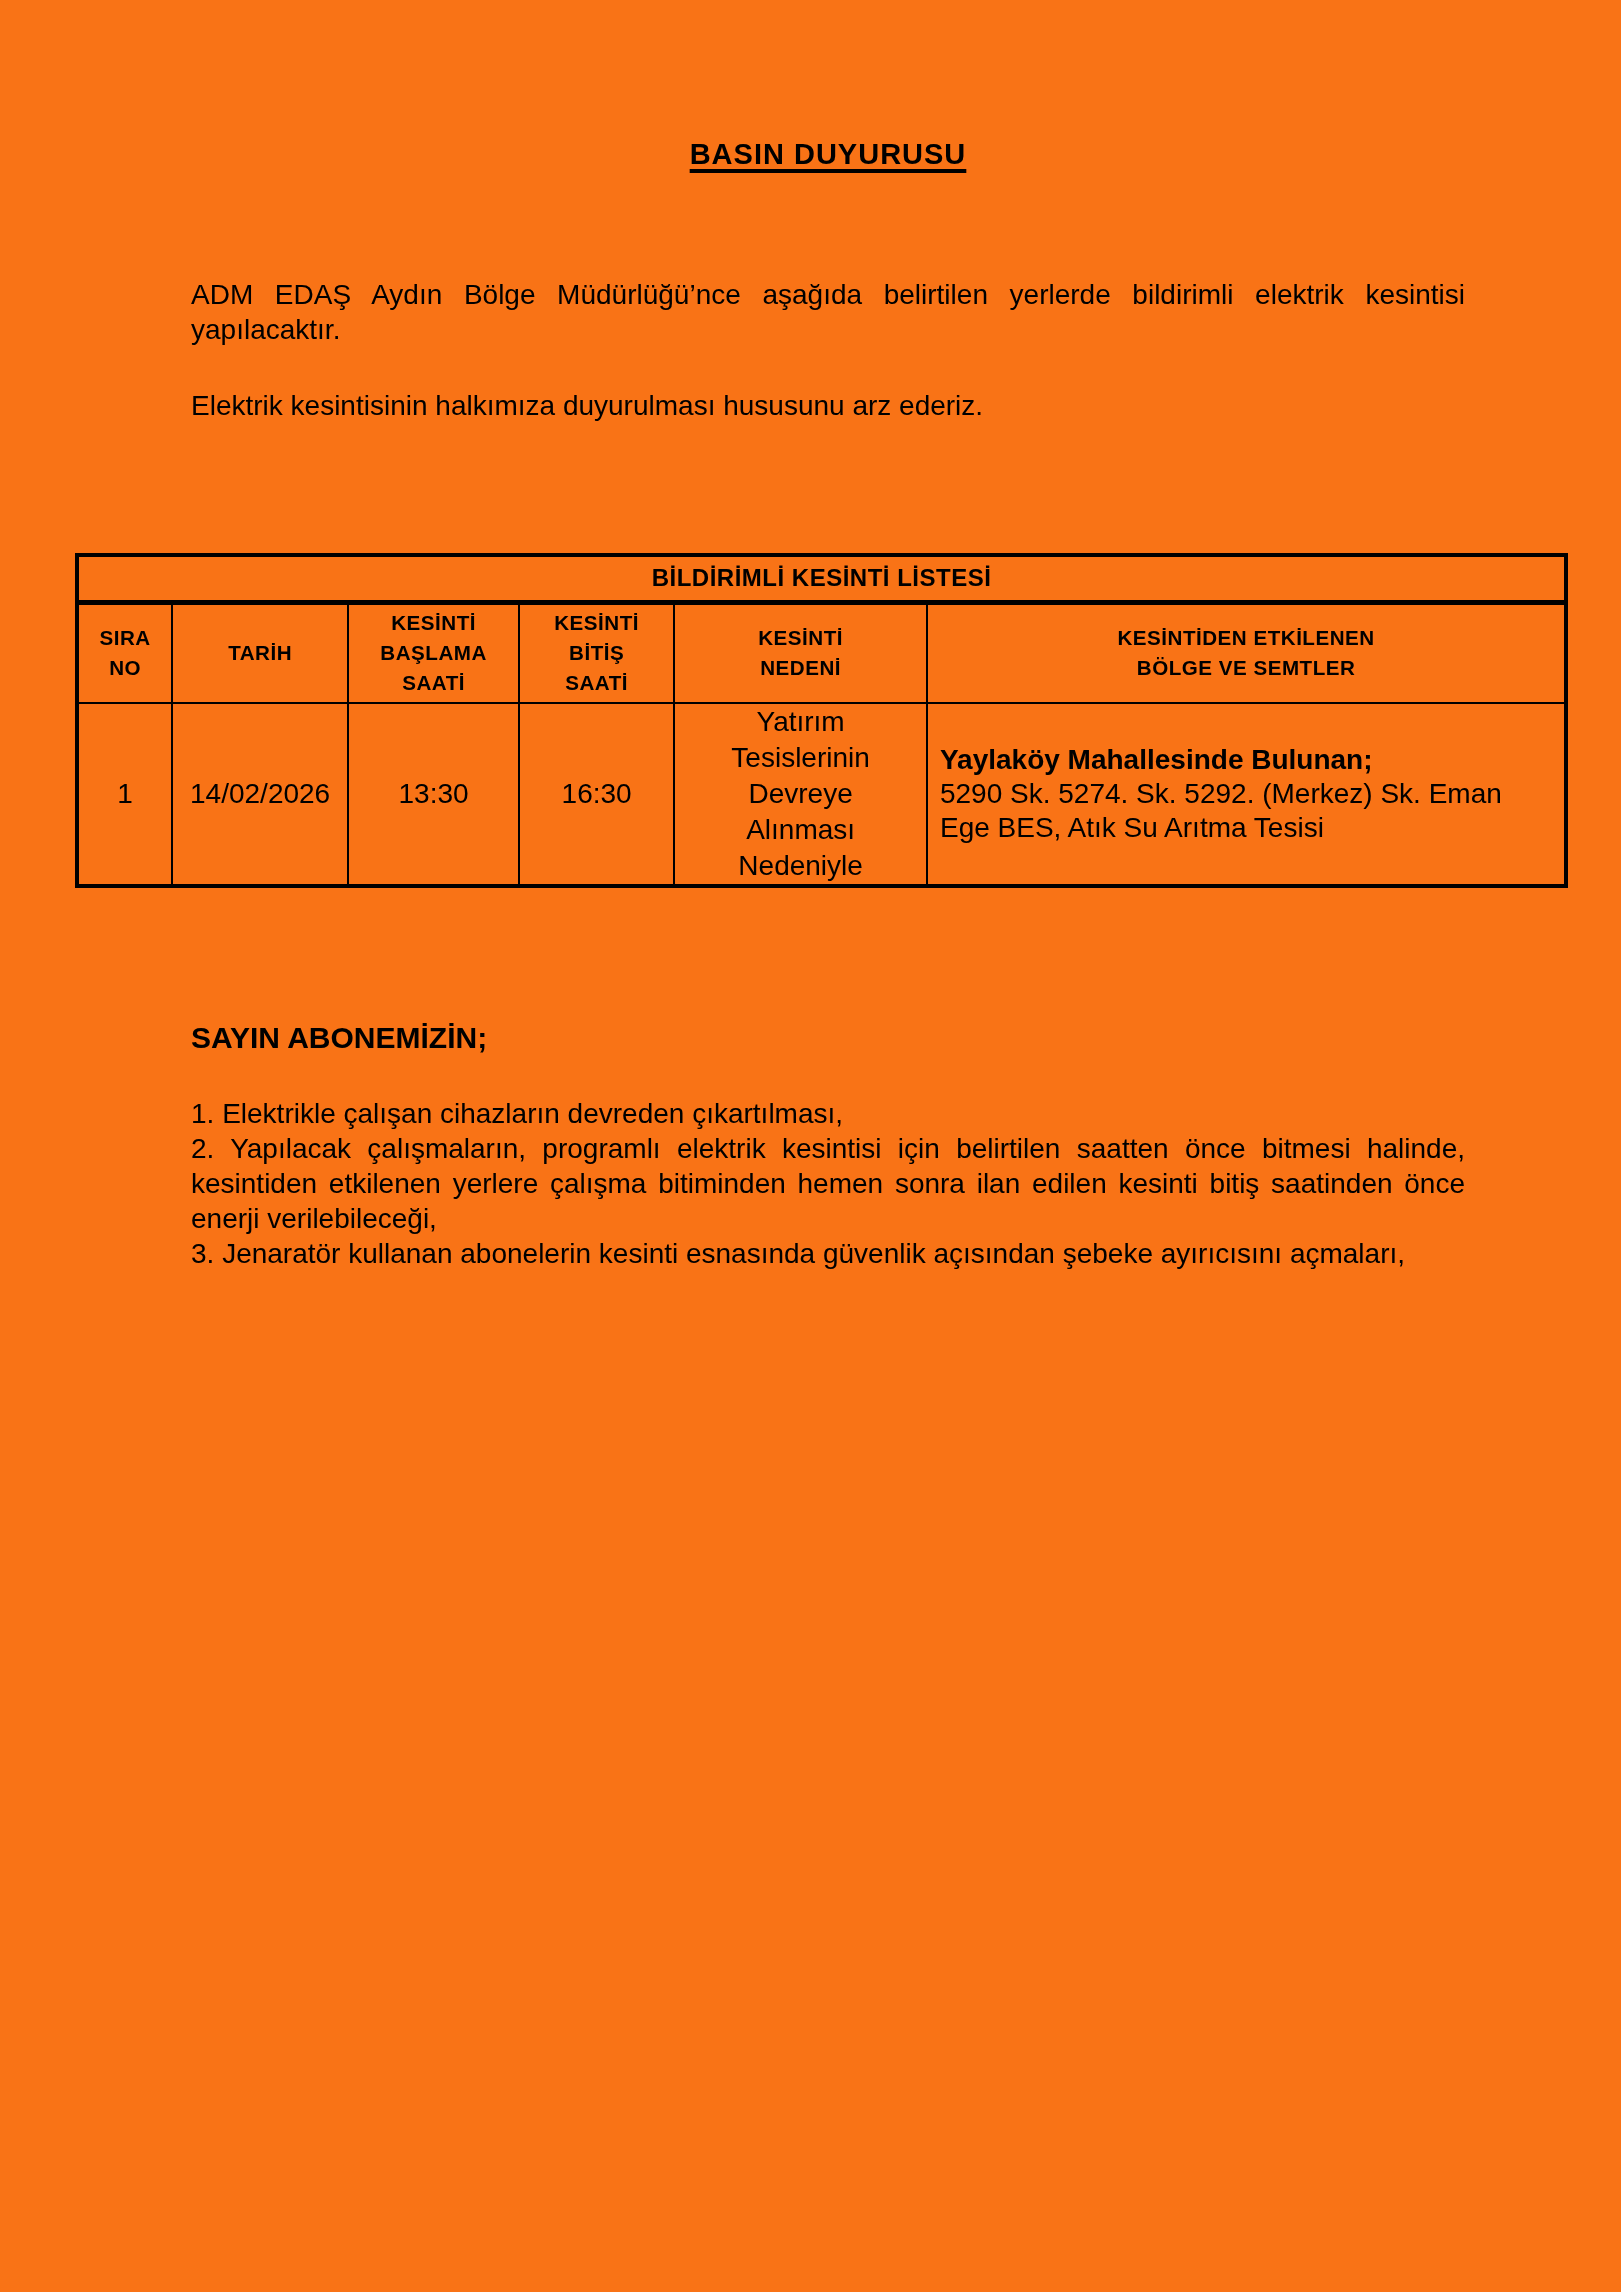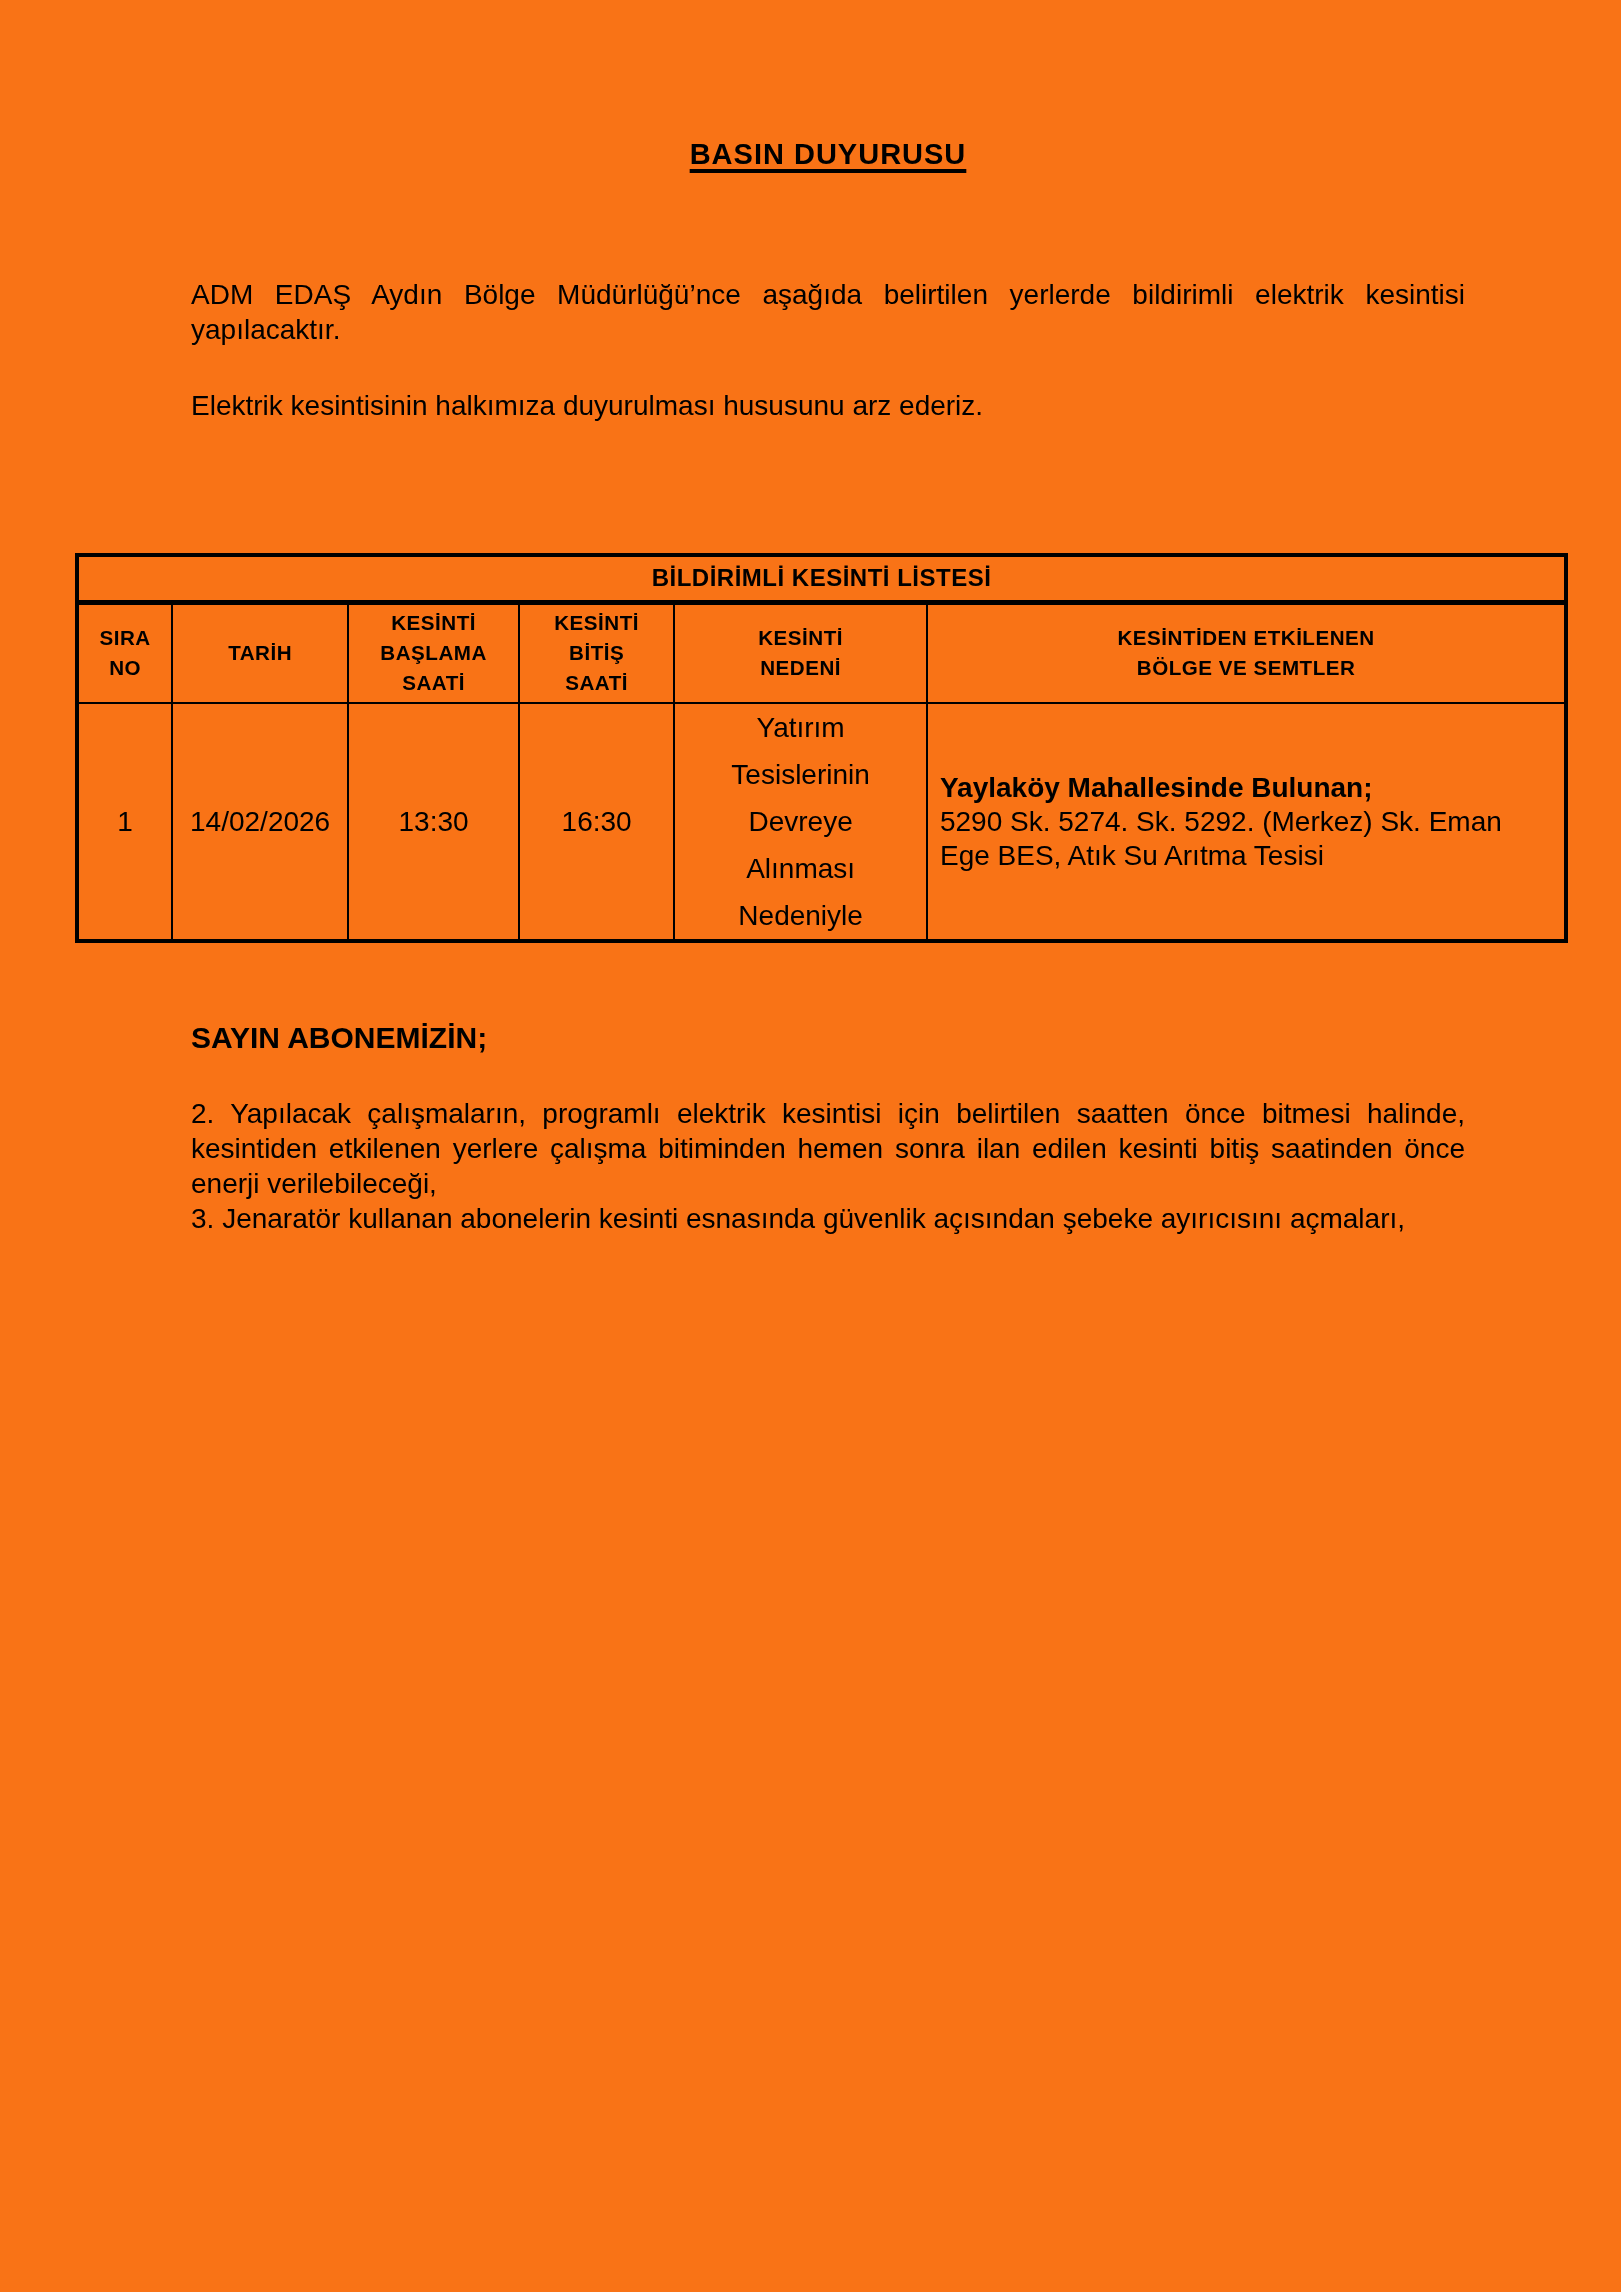--- a/index.html
+++ b/index.html
@@ -60,21 +60,21 @@
     height: 101px;
     font-size: 20.6px;
     font-weight: bold;
     line-height: 30px;
     text-align: center;
     white-space: pre-line;
     letter-spacing: 0.5px;
   }
   .t-data td { height: 171px; font-size: 28px; }
   .t-data .c { text-align: center; }
-  .t-data .pre { white-space: pre-line; line-height: 47px; }
+  .t-data .pre { white-space: pre-line; line-height: 36px; }
   .t-data .region {
     text-align: left;
     padding: 5.9px 9.8px 5.9px 11.8px;
     line-height: 34px;
   }
   .t-data .region .bold { font-weight: bold; }
 
   .notice-heading {
     position: absolute;
     top: 1021px;
@@ -143,18 +143,19 @@
           <div class="bold">Yaylaköy Mahallesinde Bulunan;</div>
           <div>5290 Sk. 5274. Sk. 5292. (Merkez) Sk. Eman Ege BES, Atık Su Arıtma Tesisi</div>
         </td>
       </tr>
     </tbody>
   </table>
 
   <h2 class="notice-heading">SAYIN ABONEMİZİN;</h2>
 
   <div class="notice-list body-text">
+    <p>1. Elektrikle çalışan cihazların devreden çıkartılması,</p>
     <p>2. Yapılacak çalışmaların, programlı elektrik kesintisi için belirtilen saatten önce bitmesi halinde, kesintiden etkilenen yerlere çalışma bitiminden hemen sonra ilan edilen kesinti bitiş saatinden önce enerji verilebileceği,</p>
     <p>3. Jenaratör kullanan abonelerin kesinti esnasında güvenlik açısından şebeke ayırıcısını açmaları,</p>
   </div>
 
 </div>
 
 
 </body></html>

